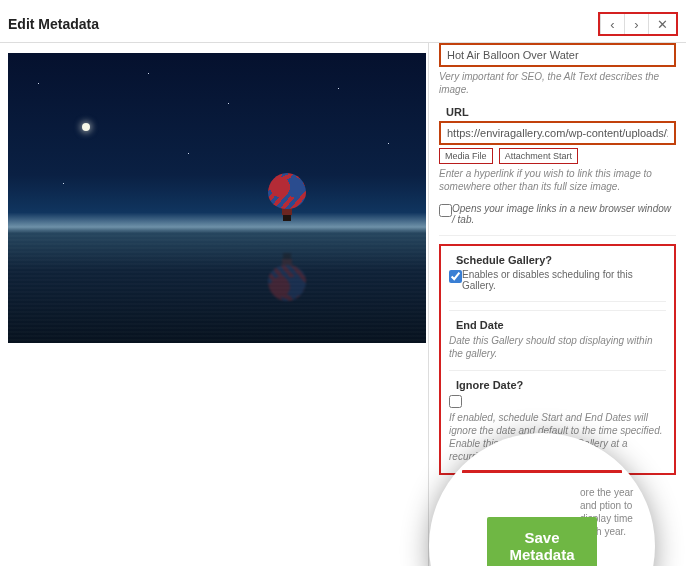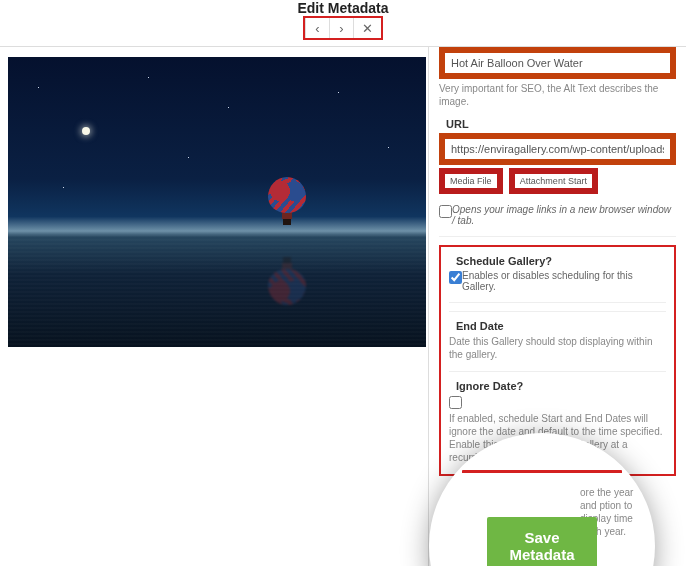--- a/index.html
+++ b/index.html
@@ -16,23 +16,22 @@
   .modal {
     width: 686px;
     height: 566px;
     position: relative;
     background: #fff;
   }
   .header {
     display: flex;
     align-items: center;
     justify-content: space-between;
-    padding: 0 8px 6px 8px;
+    padding: 12px 8px 6px 8px;
     border-bottom: 1px solid #ddd;
-    flex-direction: column;
   }
   .title {
     font-size: 14px;
     font-weight: 600;
     color: #222;
   }
   .nav-controls {
     display: flex;
     align-items: stretch;
   }
@@ -134,35 +133,36 @@
   .field-label {
     font-weight: 600;
     font-size: 11px;
     color: #333;
     margin-bottom: 3px;
     display: block;
     padding-left: 7px;
   }
   .text-input {
     width: 100%;
-    border: 6px solid #c2410c;
+    border: 2px solid #c2410c;
     padding: 4px 6px;
     font-size: 11px;
     color: #555;
     background: #fff;
   }
   .hint {
+    font-style: italic;
     font-size: 10px;
     color: #888;
     margin-top: 3px;
     line-height: 1.3;
   }
   .small-btn {
     display: inline-block;
-    border: 6px solid #b91c1c;
+    border: 1px solid #b91c1c;
     font-size: 9px;
     padding: 2px 5px;
     color: #555;
     margin-right: 3px;
     margin-top: 3px;
     background: #fff;
     cursor: pointer;
   }
   .cb-row {
     display: flex;
@@ -283,20 +283,21 @@
         <div class="hint">Very important for SEO, the Alt Text describes the image.</div>
       </div>
 
       <div class="field">
         <span class="field-label">URL</span>
         <input class="text-input" type="text" value="https://enviragallery.com/wp-content/uploads/2016/08/ab-" style="">
         <div>
           <span class="small-btn">Media File</span>
           <span class="small-btn">Attachment Start</span>
         </div>
+        <div class="hint">Enter a hyperlink if you wish to link this image to somewhere other than its full size image.</div>
       </div>
 
       <div class="field">
         <label class="cb-row">
           <input type="checkbox" style="">
           <span style="font-style:italic">Opens your image links in a new browser window / tab.</span>
         </label>
       </div>
 
       <div class="section-divider"></div>

